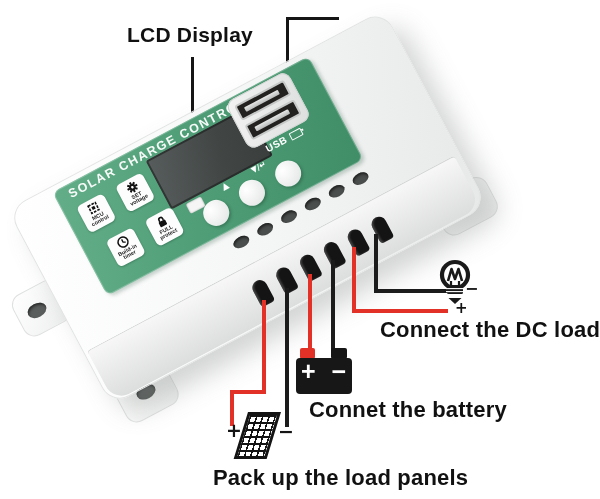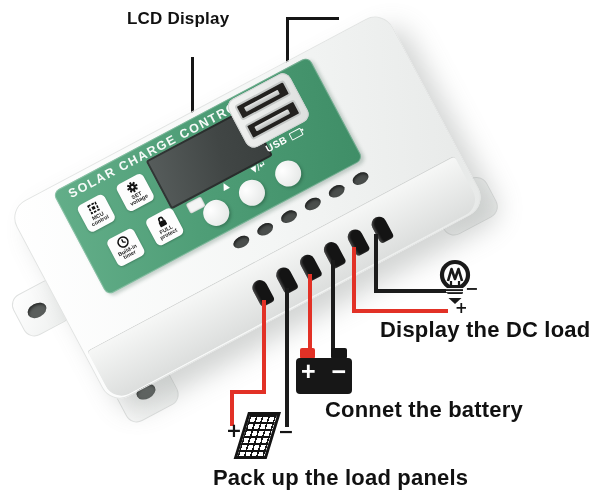--- a/index.html
+++ b/index.html
@@ -73,23 +73,23 @@
         background:repeating-linear-gradient(to right,#141414 0 1.6px,transparent 1.6px 6.2px),
                    repeating-linear-gradient(to bottom,#141414 0 1.6px,transparent 1.6px 7px),#fff;}
   .sign{position:absolute;font-weight:700;color:#141414;font-family:"DejaVu Sans",sans-serif;}
   svg{position:absolute;}
 </style>
 </head>
 <body>
 
 <div id="stage">
 
-  <div class="lbl" style="left:127px;top:9px;font-size:17px;">LCD Display</div>
-  <div class="lbl" style="left:380px;top:317px;font-size:22px;">Display the DC load</div>
-  <div class="lbl" style="left:325px;top:397px;font-size:22px;">Connet the battery</div>
+  <div class="lbl" style="left:127px;top:23px;font-size:21px;">LCD Display</div>
+  <div class="lbl" style="left:380px;top:317px;font-size:22px;">Connect the DC load</div>
+  <div class="lbl" style="left:309px;top:397px;font-size:22px;">Connet the battery</div>
   <div class="lbl" style="left:213px;top:465px;font-size:22px;">Pack up the load panels</div>
 
   <div class="ln" style="left:191px;top:57px;width:3px;height:106px;"></div>
   <div class="ln" style="left:286px;top:17px;width:3px;height:101px;"></div>
   <div class="ln" style="left:286px;top:17px;width:53px;height:3px;"></div>
 
   <div id="device">
 
     <div class="ear" style="left:-20px;top:86px;width:50px;height:44px;">
       <div class="ear-hole" style="left:10px;top:15px;width:20px;height:14px;"></div>

